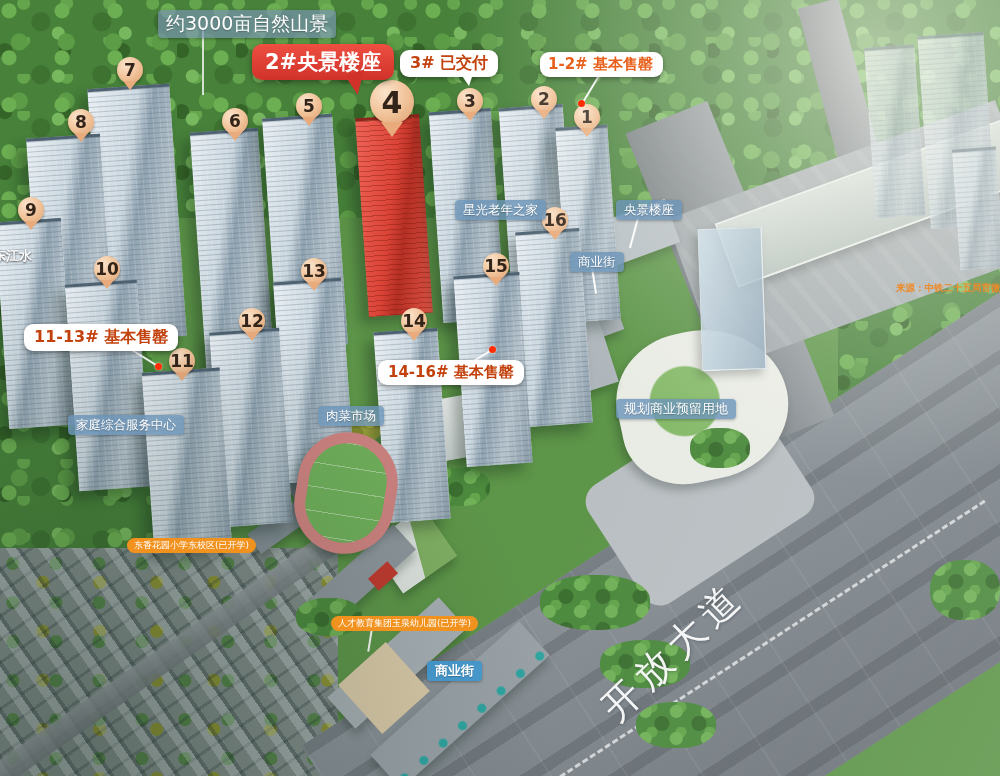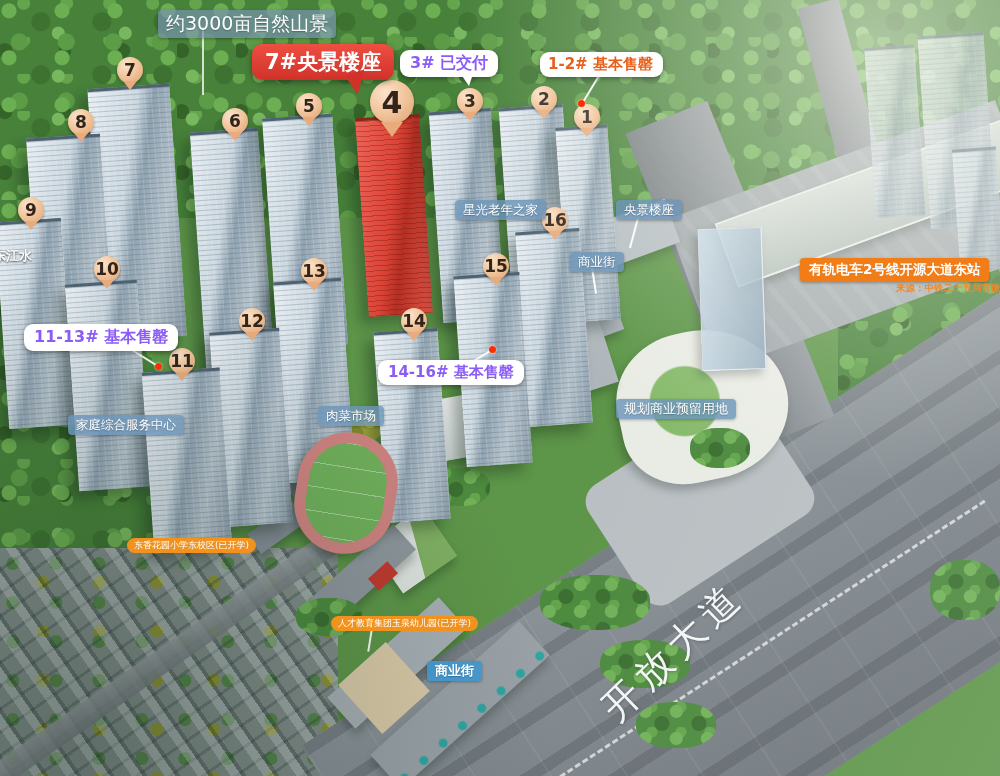--- a/index.html
+++ b/index.html
@@ -73,21 +73,21 @@
     box-shadow:0 1px 3px rgba(0,0,0,.30);text-shadow:0 1px 1px rgba(0,0,0,.25);}
   .blabel.bright{background:rgba(64,150,205,.92);font-size:13px;font-weight:bold;}
   .olabel{position:absolute;z-index:8;background:#f07d17;color:#fff;font-weight:bold;
     font-size:13.5px;padding:3px 9px;border-radius:4px;white-space:nowrap;
     box-shadow:0 1px 3px rgba(0,0,0,.3);}
   .osmall{position:absolute;z-index:8;background:#f2921e;color:#fff;font-size:9px;
     padding:1px 7px;border-radius:8px;white-space:nowrap;}
   .osrc{position:absolute;z-index:8;color:#ee8a2a;font-size:9.5px;font-weight:bold;white-space:nowrap;}
   .bubble{position:absolute;z-index:9;background:#fff;border-radius:9px;padding:3px 10px;
     font-weight:bold;white-space:nowrap;box-shadow:0 2px 5px rgba(0,0,0,.35);}
-  .bubble.red{color:#8b5cf6;font-size:16px;text-align:right;}
+  .bubble.red{color:#c2410c;font-size:16px;text-align:right;}
   .bubble.orange{color:#e8611c;font-size:15px;padding-left:8px;}
   .callout-red{position:absolute;z-index:9;color:#fff;font-weight:bold;font-size:21px;
     background:linear-gradient(#ee4f41,#d0322a);padding:4px 13px;border-radius:10px;
     white-space:nowrap;box-shadow:0 2px 6px rgba(0,0,0,.4);}
   .tail{position:absolute;z-index:9;width:0;height:0;}
   .leader{position:absolute;z-index:7;width:2px;background:rgba(255,255,255,.95);
     transform-origin:50% 0;}
   .dot{position:absolute;z-index:9;width:7px;height:7px;border-radius:50%;
     background:#ff2d00;box-shadow:0 0 2px #fff;}
   .roadtext{position:absolute;z-index:8;color:rgba(255,255,255,.93);font-size:38px;
@@ -221,21 +221,21 @@
   <div class="pin" style="left:401px;top:308px;">
       <span>14</span>
     </div>
   <div class="pin" style="left:483px;top:253px;">
       <span>15</span>
     </div>
   <div class="pin" style="left:542px;top:207px;">
       <span>16</span>
     </div>
 
-  <div class="callout-red" style="left:252px;top:44px;">7#央景楼座</div>
+  <div class="callout-red" style="left:252px;top:44px;">2#央景楼座</div>
   <div class="tail" style="left:348px;top:72px;border-left:6px solid transparent;border-right:14px solid transparent;border-top:22px solid #d0322a;transform:rotate(-18deg);z-index:9;"></div>
 
   <div class="bubble red" style="left:400px;top:50px;">3# 已交付</div>
   <div class="tail" style="left:461px;top:72px;border-left:7px solid transparent;border-right:7px solid transparent;border-top:14px solid #ffffff;transform:rotate(-8deg);"></div>
 
   <div class="bubble orange" style="left:540px;top:52px;">1-2#  基本售罄</div>
   <div class="leader" style="left:599px;top:74px;height:33px;transform:rotate(31deg);"></div>
   <div class="dot" style="left:578px;top:100px;"></div>
 
   <div class="bubble red" style="left:24px;top:324px;">11-13# 基本售罄</div>
@@ -249,21 +249,20 @@
   <div class="blabel" style="left:158px;top:10px;font-size:19px;background:rgba(118,147,172,.72);">约3000亩自然山景</div>
   <div class="leader" style="left:202px;top:27px;height:68px;opacity:.8;"></div>
 
   <div class="blabel" style="left:455px;top:200px;">星光老年之家</div>
   <div class="blabel" style="left:616px;top:200px;">央景楼座</div>
   <div class="leader" style="left:637px;top:218px;height:31px;transform:rotate(15deg);"></div>
 
   <div class="blabel" style="left:570px;top:252px;">商业街</div>
   <div class="leader" style="left:591px;top:268px;height:26px;transform:rotate(-9deg);"></div>
 
-  <div class="olabel" style="left:800px;top:258px;">有轨电车2号线开源大道东站</div>
   <div class="osrc" style="left:858px;top:282px;margin-left:38px;">来源：中铁二十五局官微</div>
 
   <div class="blabel" style="left:68px;top:415px;">家庭综合服务中心</div>
   <div class="blabel" style="left:318px;top:406px;">肉菜市场</div>
   <div class="blabel" style="left:616px;top:399px;font-size:13px;">规划商业预留用地</div>
 
   <div class="osmall" style="left:127px;top:538px;">东香花园小学东校区(已开学)</div>
   <div class="osmall" style="left:331px;top:616px;">人才教育集团玉泉幼儿园(已开学)</div>
   <div class="leader" style="left:371px;top:628px;height:24px;transform:rotate(9deg);"></div>
 

